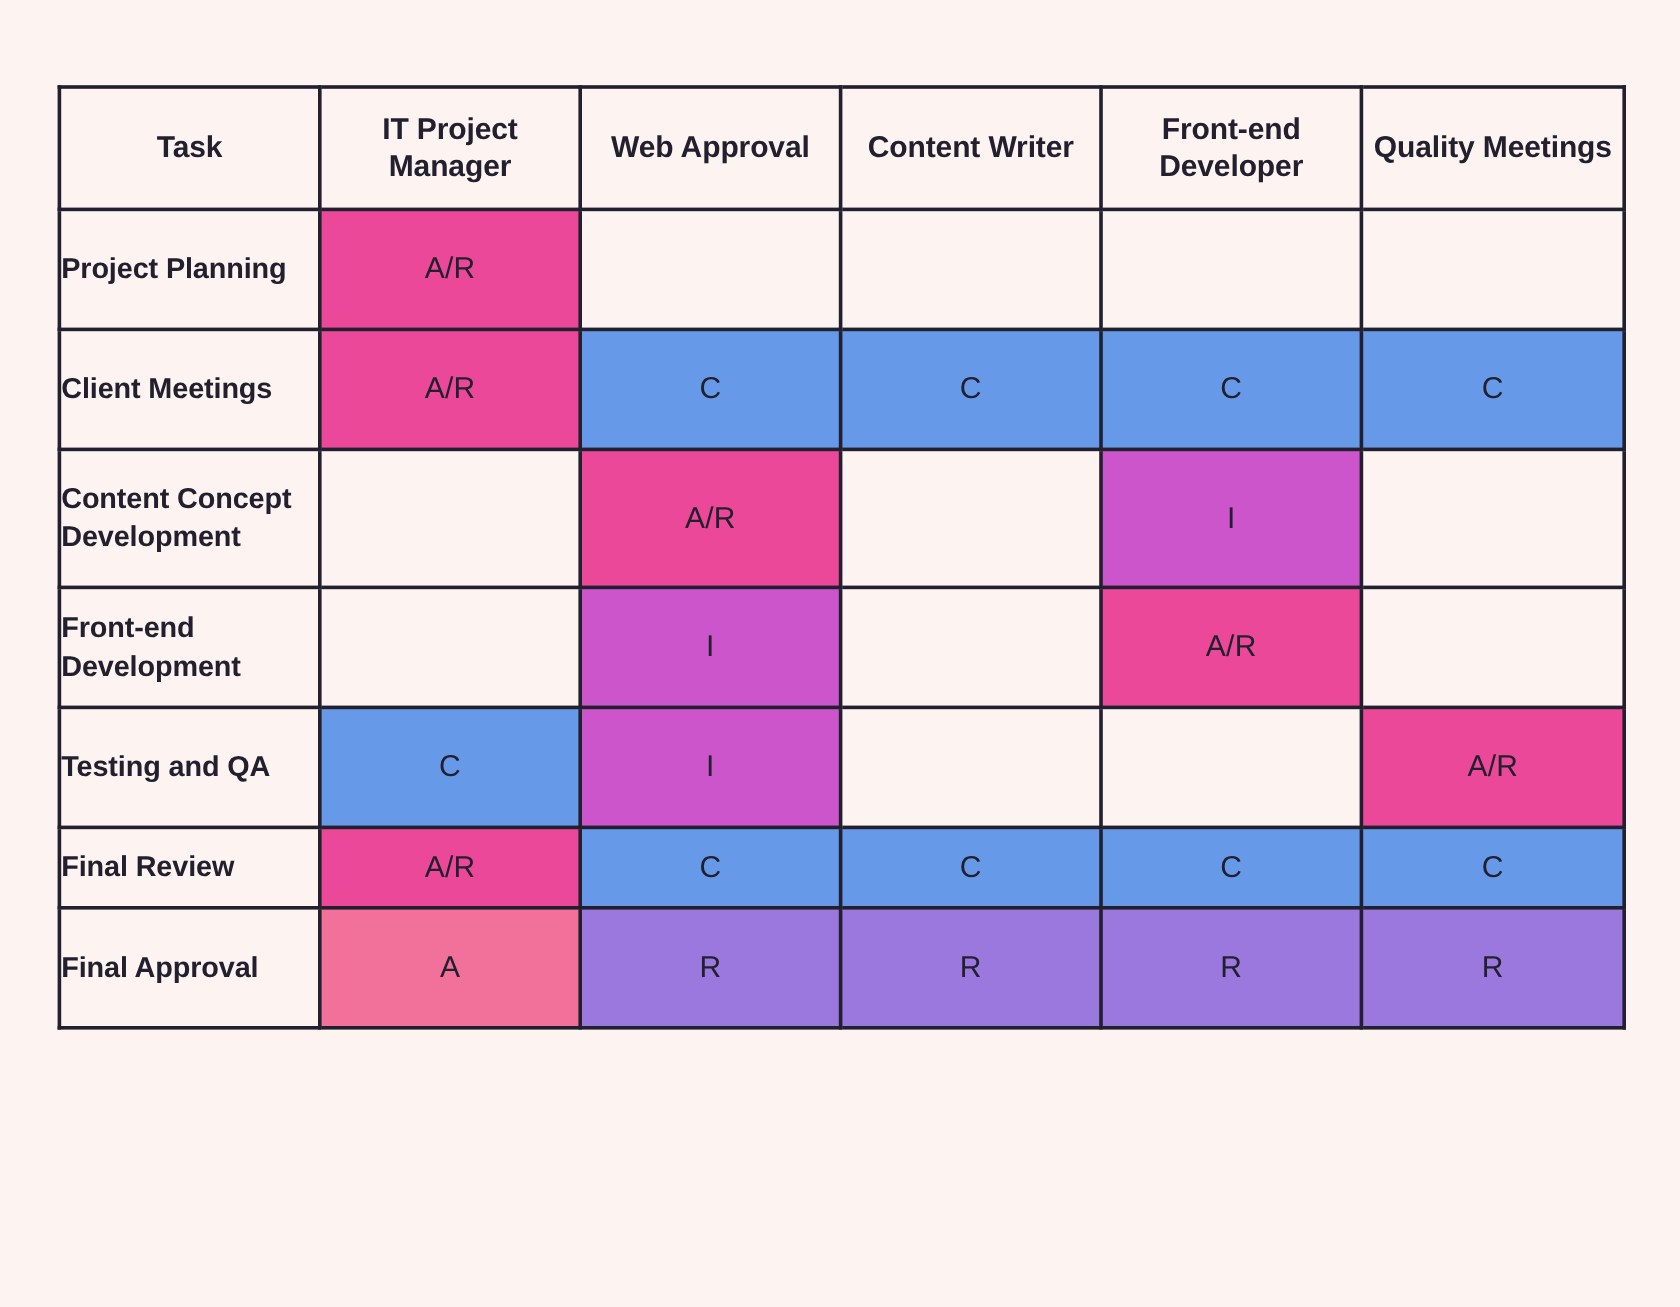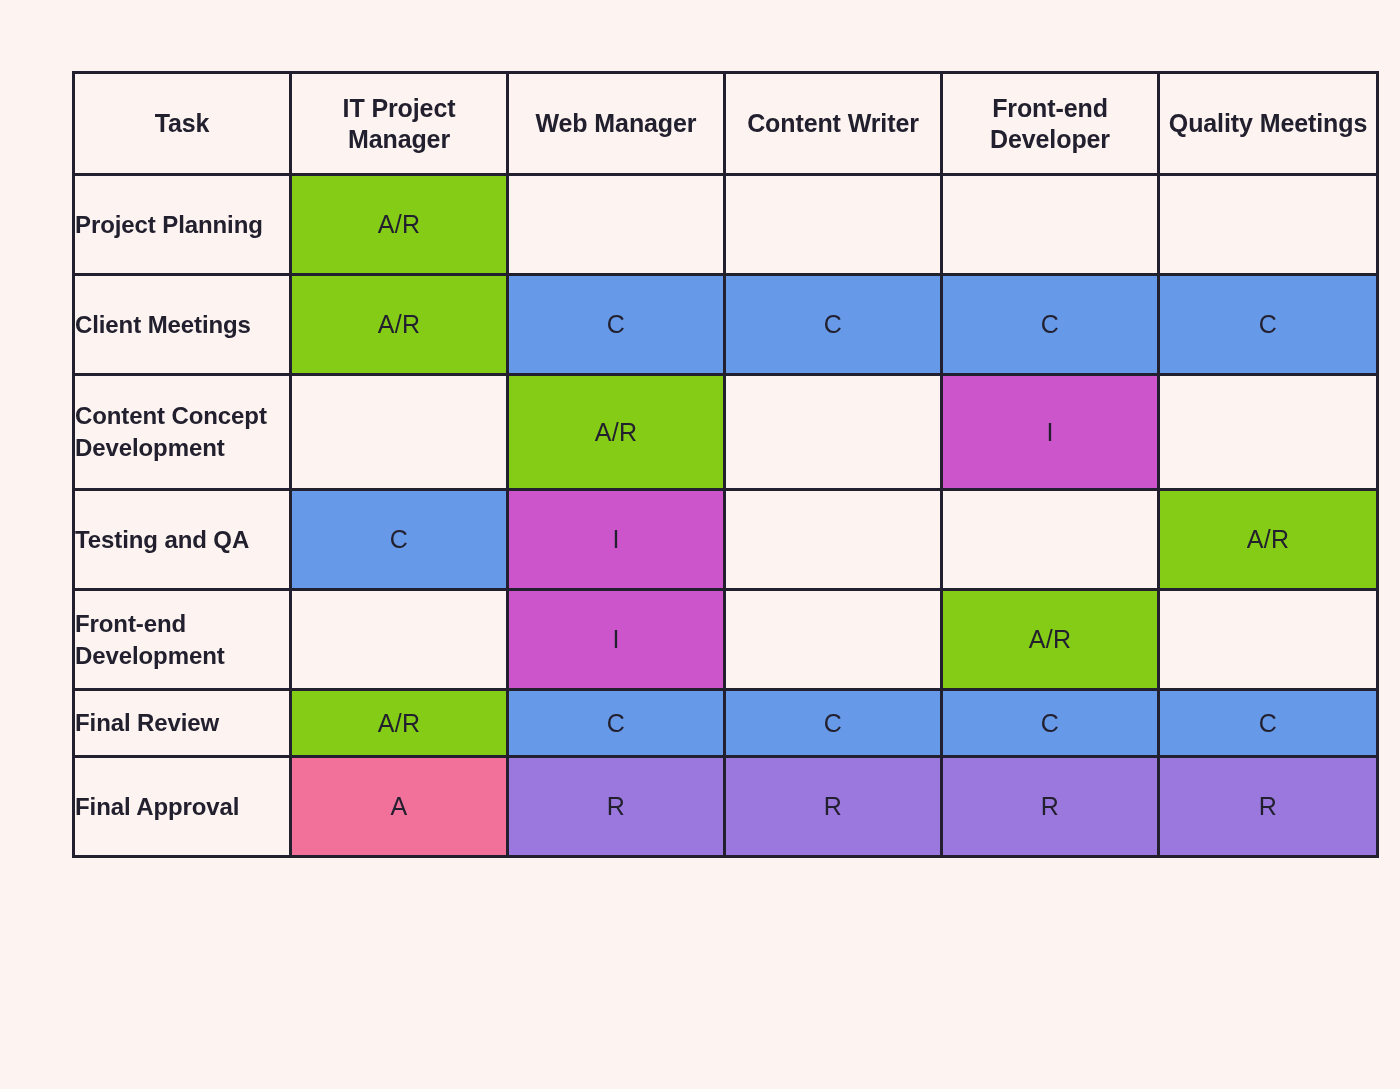--- a/index.html
+++ b/index.html
@@ -12,21 +12,20 @@
     background: #FDF3F0;
     font-family: "Liberation Sans", sans-serif;
     overflow: hidden;
   }
 
   #raci-wrap {
     position: absolute;
     left: 48px;
     top: 71px;
     width: 1304px;
-    margin-left: 24px;
   }
 
   table.raci {
     border-collapse: collapse;
     table-layout: fixed;
     width: 1304px;
     background: #FDF3F0;
   }
 
   table.raci td, table.raci th {
@@ -77,21 +76,21 @@
     background: #FDF3F0;
     letter-spacing: 0.2px;
   }
 
   
   tr.r-h2 td, tr.r-h2 th { height: 97px; }
   tr.r-h3 td, tr.r-h3 th { height: 112px; }
   tr.r-h1 td, tr.r-h1 th { height: 64px; }
 
   
-  td.k-AR    { background: #84cc16; }
+  td.k-AR    { background: #ec4899; }
   td.k-A     { background: #F2719B; }
   td.k-R     { background: #9B78DE; }
   td.k-I     { background: #CC55CC; }
   td.k-C     { background: #6699E8; }
   td.k-empty { background: #FDF3F0; }
 </style>
 </head>
 <body>
 
 <div id="raci-wrap">
@@ -101,21 +100,21 @@
       <col class="c-role">
       <col class="c-role">
       <col class="c-role">
       <col class="c-role">
       <col class="c-role-last">
     </colgroup>
     <thead>
       <tr id="header-row">
           <th class="hdr">Task</th>
           <th class="hdr">IT Project Manager</th>
-          <th class="hdr">Web Manager</th>
+          <th class="hdr">Web Approval</th>
           <th class="hdr">Content Writer</th>
           <th class="hdr">Front-end Developer</th>
           <th class="hdr">Quality Meetings</th>
         </tr>
     </thead>
     <tbody id="table-body">
         <tr class="r-h2">
           <td class="task">Project Planning</td>
           <td class="val k-AR">A/R</td>
           <td class="val k-empty"></td>
@@ -133,34 +132,34 @@
         </tr>
         <tr class="r-h3">
           <td class="task">Content Concept Development</td>
           <td class="val k-empty"></td>
           <td class="val k-AR">A/R</td>
           <td class="val k-empty"></td>
           <td class="val k-I">I</td>
           <td class="val k-empty"></td>
         </tr>
         <tr class="r-h2">
+          <td class="task">Front-end Development</td>
+          <td class="val k-empty"></td>
+          <td class="val k-I">I</td>
+          <td class="val k-empty"></td>
+          <td class="val k-AR">A/R</td>
+          <td class="val k-empty"></td>
+        </tr>
+        <tr class="r-h2">
           <td class="task">Testing and QA</td>
           <td class="val k-C">C</td>
           <td class="val k-I">I</td>
           <td class="val k-empty"></td>
           <td class="val k-empty"></td>
           <td class="val k-AR">A/R</td>
-        </tr>
-        <tr class="r-h2">
-          <td class="task">Front-end Development</td>
-          <td class="val k-empty"></td>
-          <td class="val k-I">I</td>
-          <td class="val k-empty"></td>
-          <td class="val k-AR">A/R</td>
-          <td class="val k-empty"></td>
         </tr>
         <tr class="r-h1">
           <td class="task">Final Review</td>
           <td class="val k-AR">A/R</td>
           <td class="val k-C">C</td>
           <td class="val k-C">C</td>
           <td class="val k-C">C</td>
           <td class="val k-C">C</td>
         </tr>
         <tr class="r-h2">

